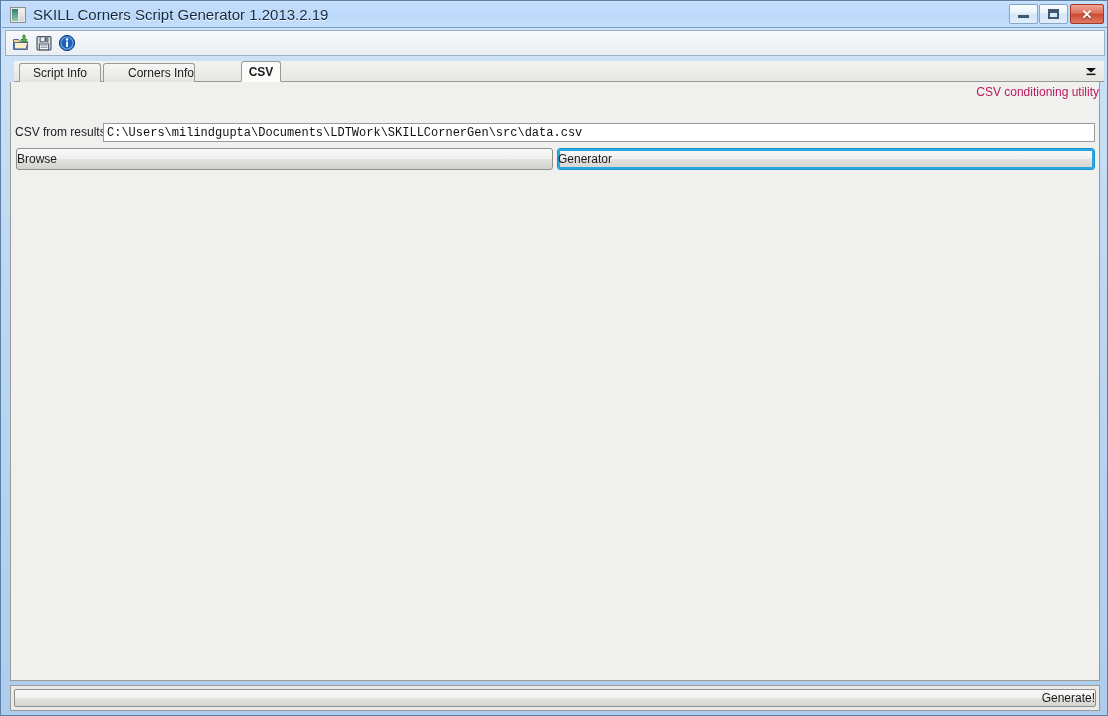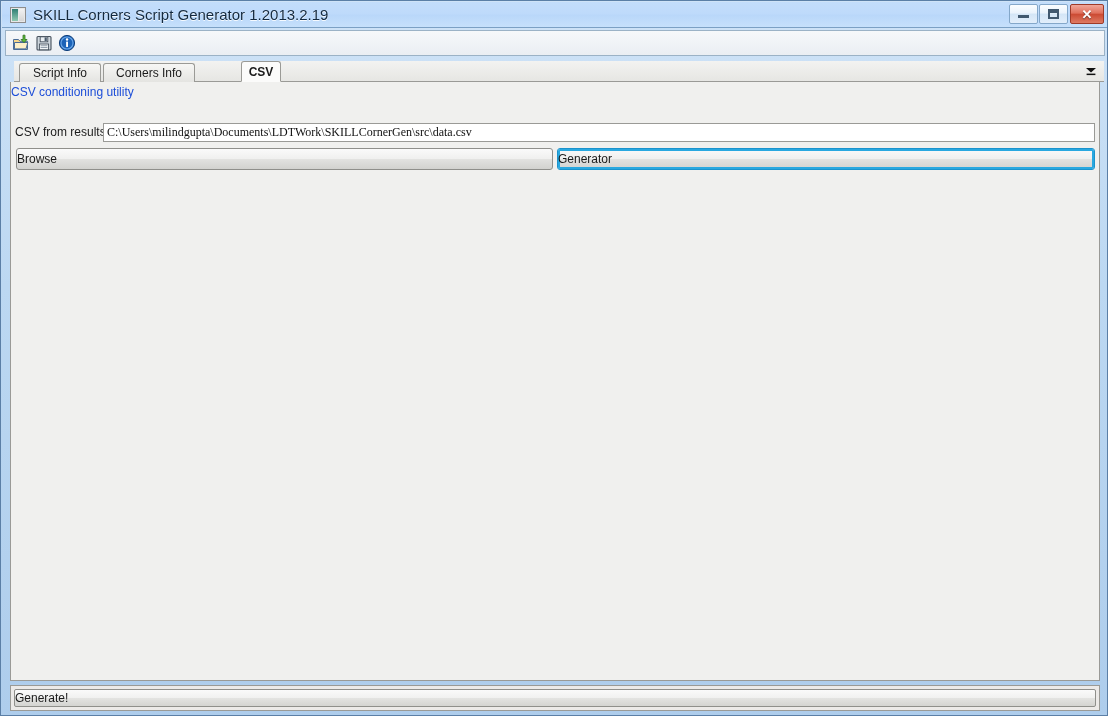--- a/index.html
+++ b/index.html
@@ -115,21 +115,21 @@
     white-space: nowrap;
   }
   .tab.active {
     top: 0; height: 21px;
     background: #fbfbfa;
     border-bottom: 1px solid #fbfbfa;
     font-weight: bold;
     z-index: 4;
   }
   #tab-0 { left: 5px;   width: 82px; }
-  #tab-1 { left: 89px;  width: 92px; }
+  #tab-1 { left: 89px;  width: 92px; justify-content: flex-end; }
   #tab-2 { left: 183px; width: 42px; margin-top: 48px; }
   #tab-3 { left: 227px; width: 40px; text-align: center; }
 
   #tab-overflow {
     position: absolute; right: 6px; top: 3px;
     width: 14px; height: 14px;
     cursor: default;
   }
 
   
@@ -137,38 +137,38 @@
     position: absolute; left: 0; top: 21px;
     width: 1090px; height: 599px;
     background: #f0f0ee;
     border: 1px solid #9a9a96;
     border-top: none;
   }
 
   #section-label {
     position: absolute; left: 0; top: 2px;
     width: 1088px; height: 17px;
-    font-size: 12px; color: #1d4ed8;
-    text-align: left; line-height: 17px;
+    font-size: 12px; color: #be185d;
+    text-align: right; line-height: 17px;
   }
 
   #row-path {
     position: absolute; left: 4px; top: 41px;
     width: 1080px; height: 19px;
   }
   #path-label {
     position: absolute; left: 0; top: 2px;
     font-size: 12px; color: #1b1b1b; white-space: nowrap;
   }
   #path-input {
     position: absolute; left: 88px; top: 0;
     width: 992px; height: 19px;
     background: #ffffff;
     border: 1px solid #9a9a96;
-    font-family: Liberation Serif, serif;
+    font-family: Liberation Mono, monospace;
     font-size: 12px; color: #101010;
     padding: 0 3px;
     outline: none;
   }
 
   .bigbtn {
     position: absolute; top: 66px; height: 22px;
     background: linear-gradient(to bottom, #fafafa 0%, #f0f0ef 48%, #e2e2e0 52%, #d2d2cf 100%);
     border: 1px solid #8f8f8b;
     border-radius: 3px;
@@ -194,21 +194,21 @@
     padding: 2px;
   }
   #btn-generate {
     position: absolute; left: 3px; top: 3px;
     width: 1082px; height: 18px;
     background: linear-gradient(to bottom, #fafafa 0%, #f1f1f0 48%, #e3e3e1 52%, #d4d4d1 100%);
     border: 1px solid #8f8f8b;
     border-radius: 2px;
     font-family: "Liberation Sans", sans-serif;
     font-size: 12px; color: #1b1b1b;
-    display: flex; align-items: center; justify-content: flex-start;
+    display: flex; align-items: center; justify-content: flex-end;
     cursor: default;
   }
 </style>
 </head>
 <body>
 
 <div id="window">
 
   <div id="titlebar">
     <div id="win-icon">

